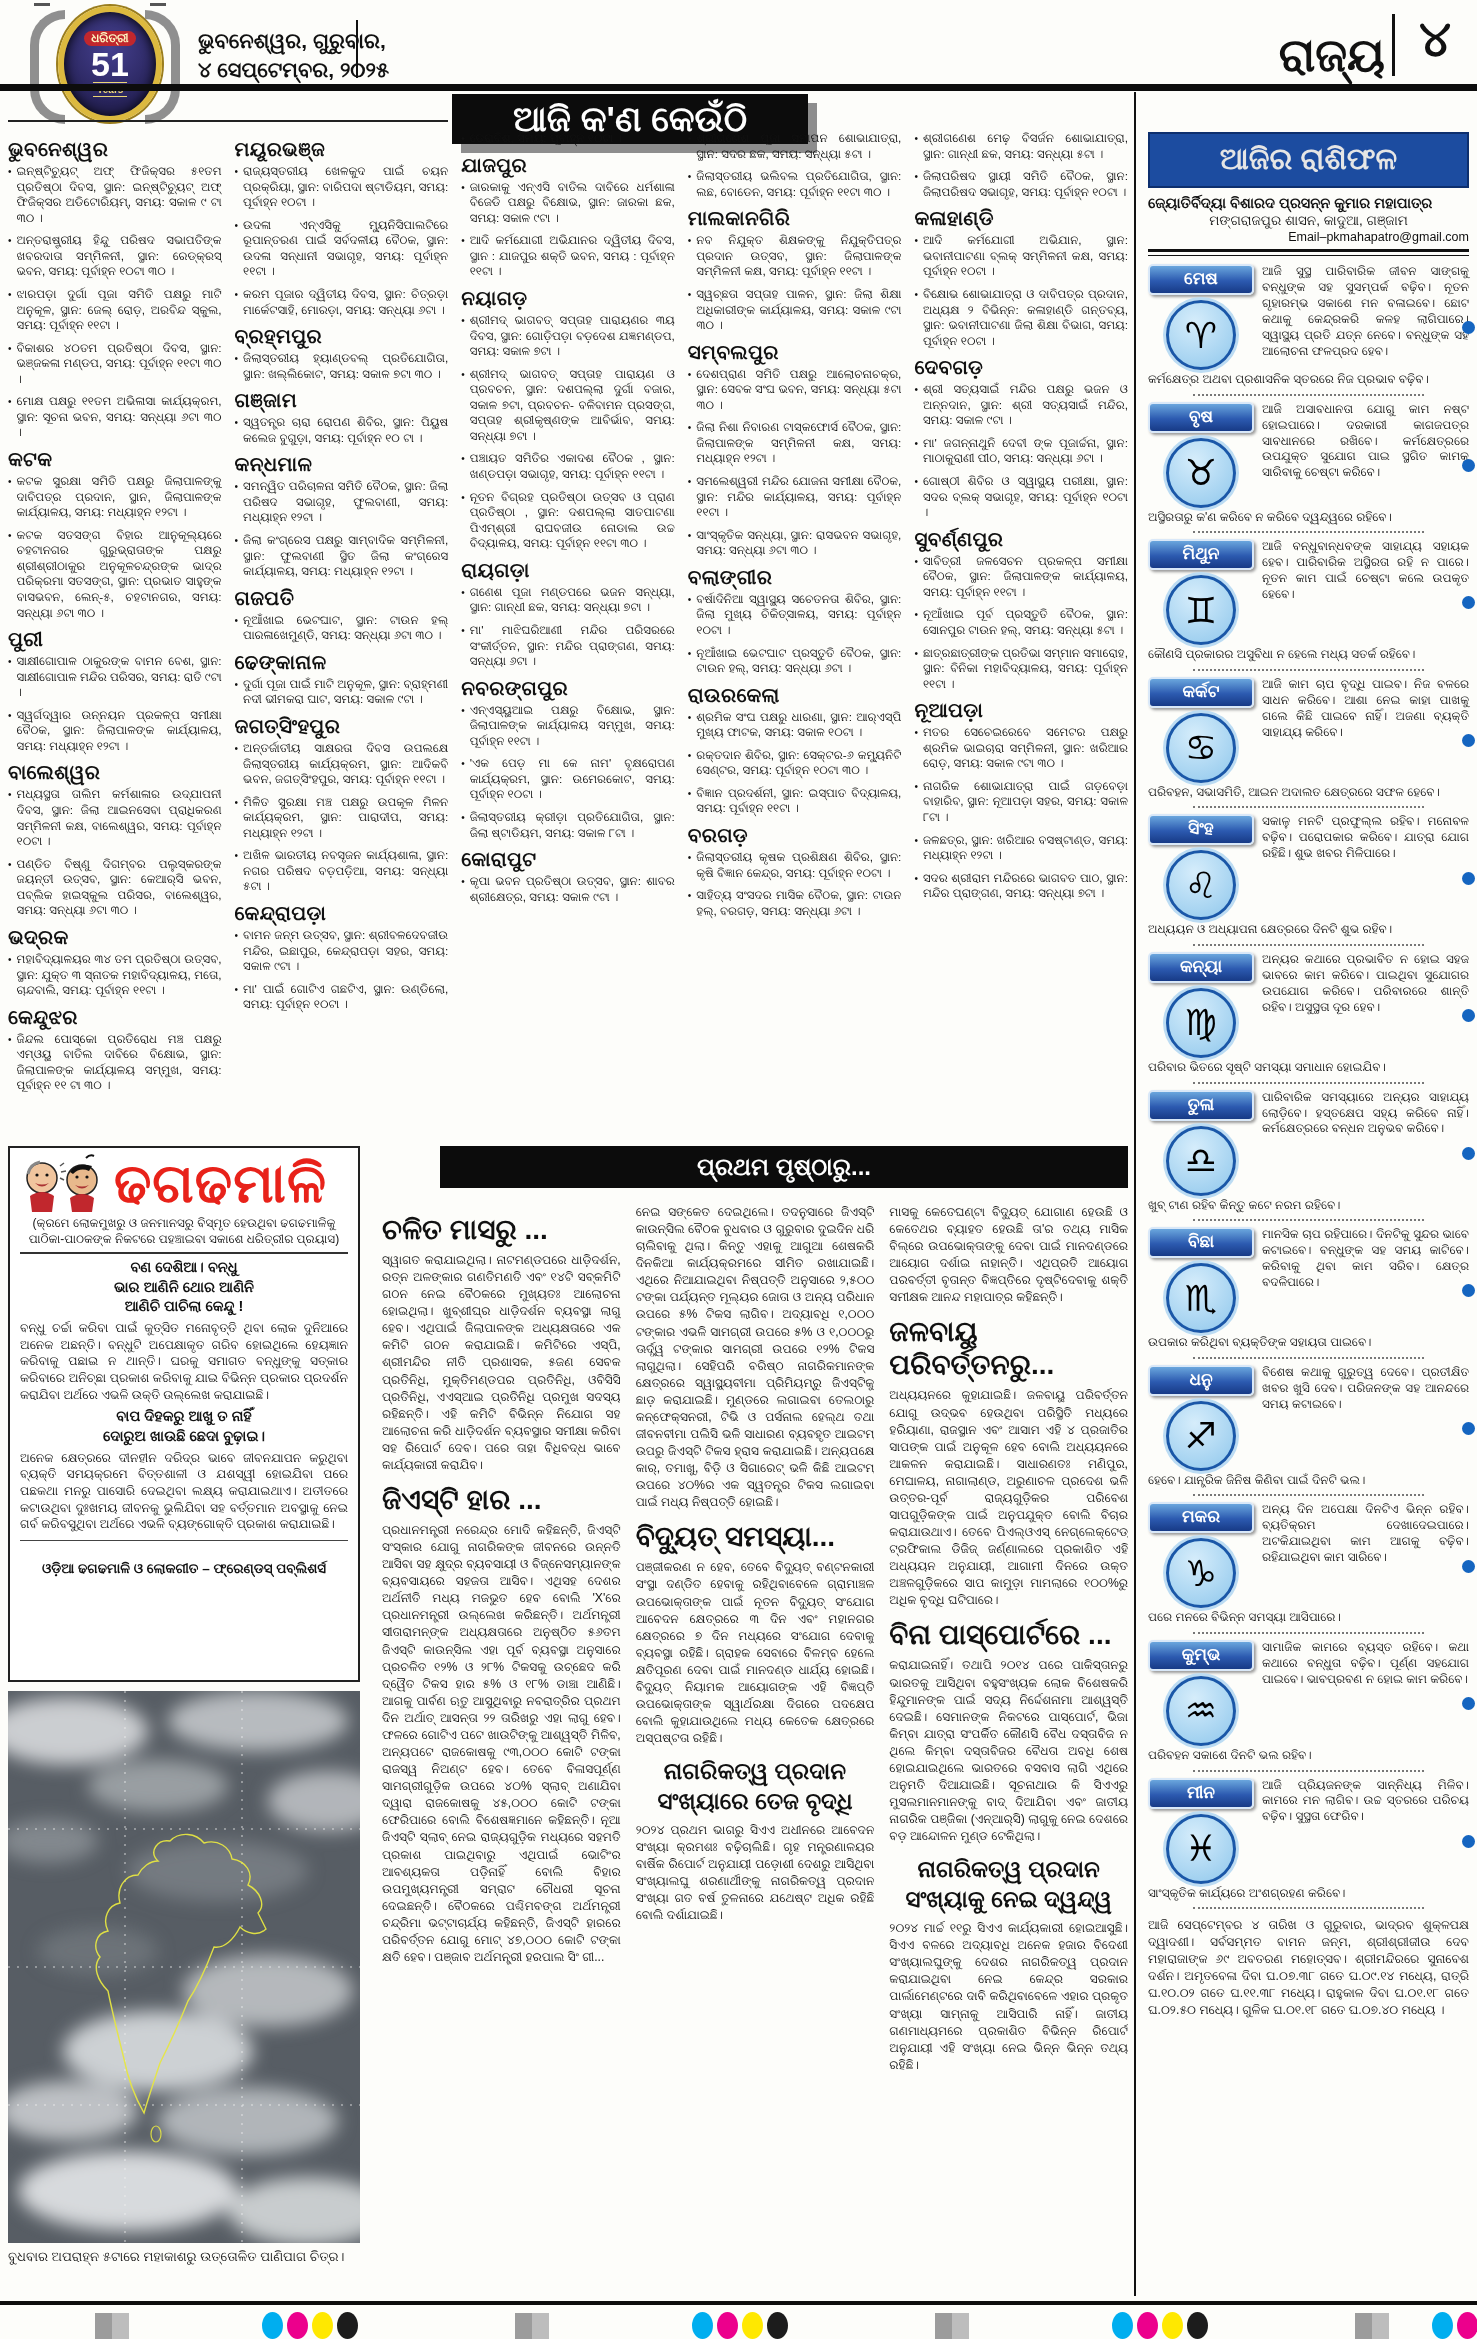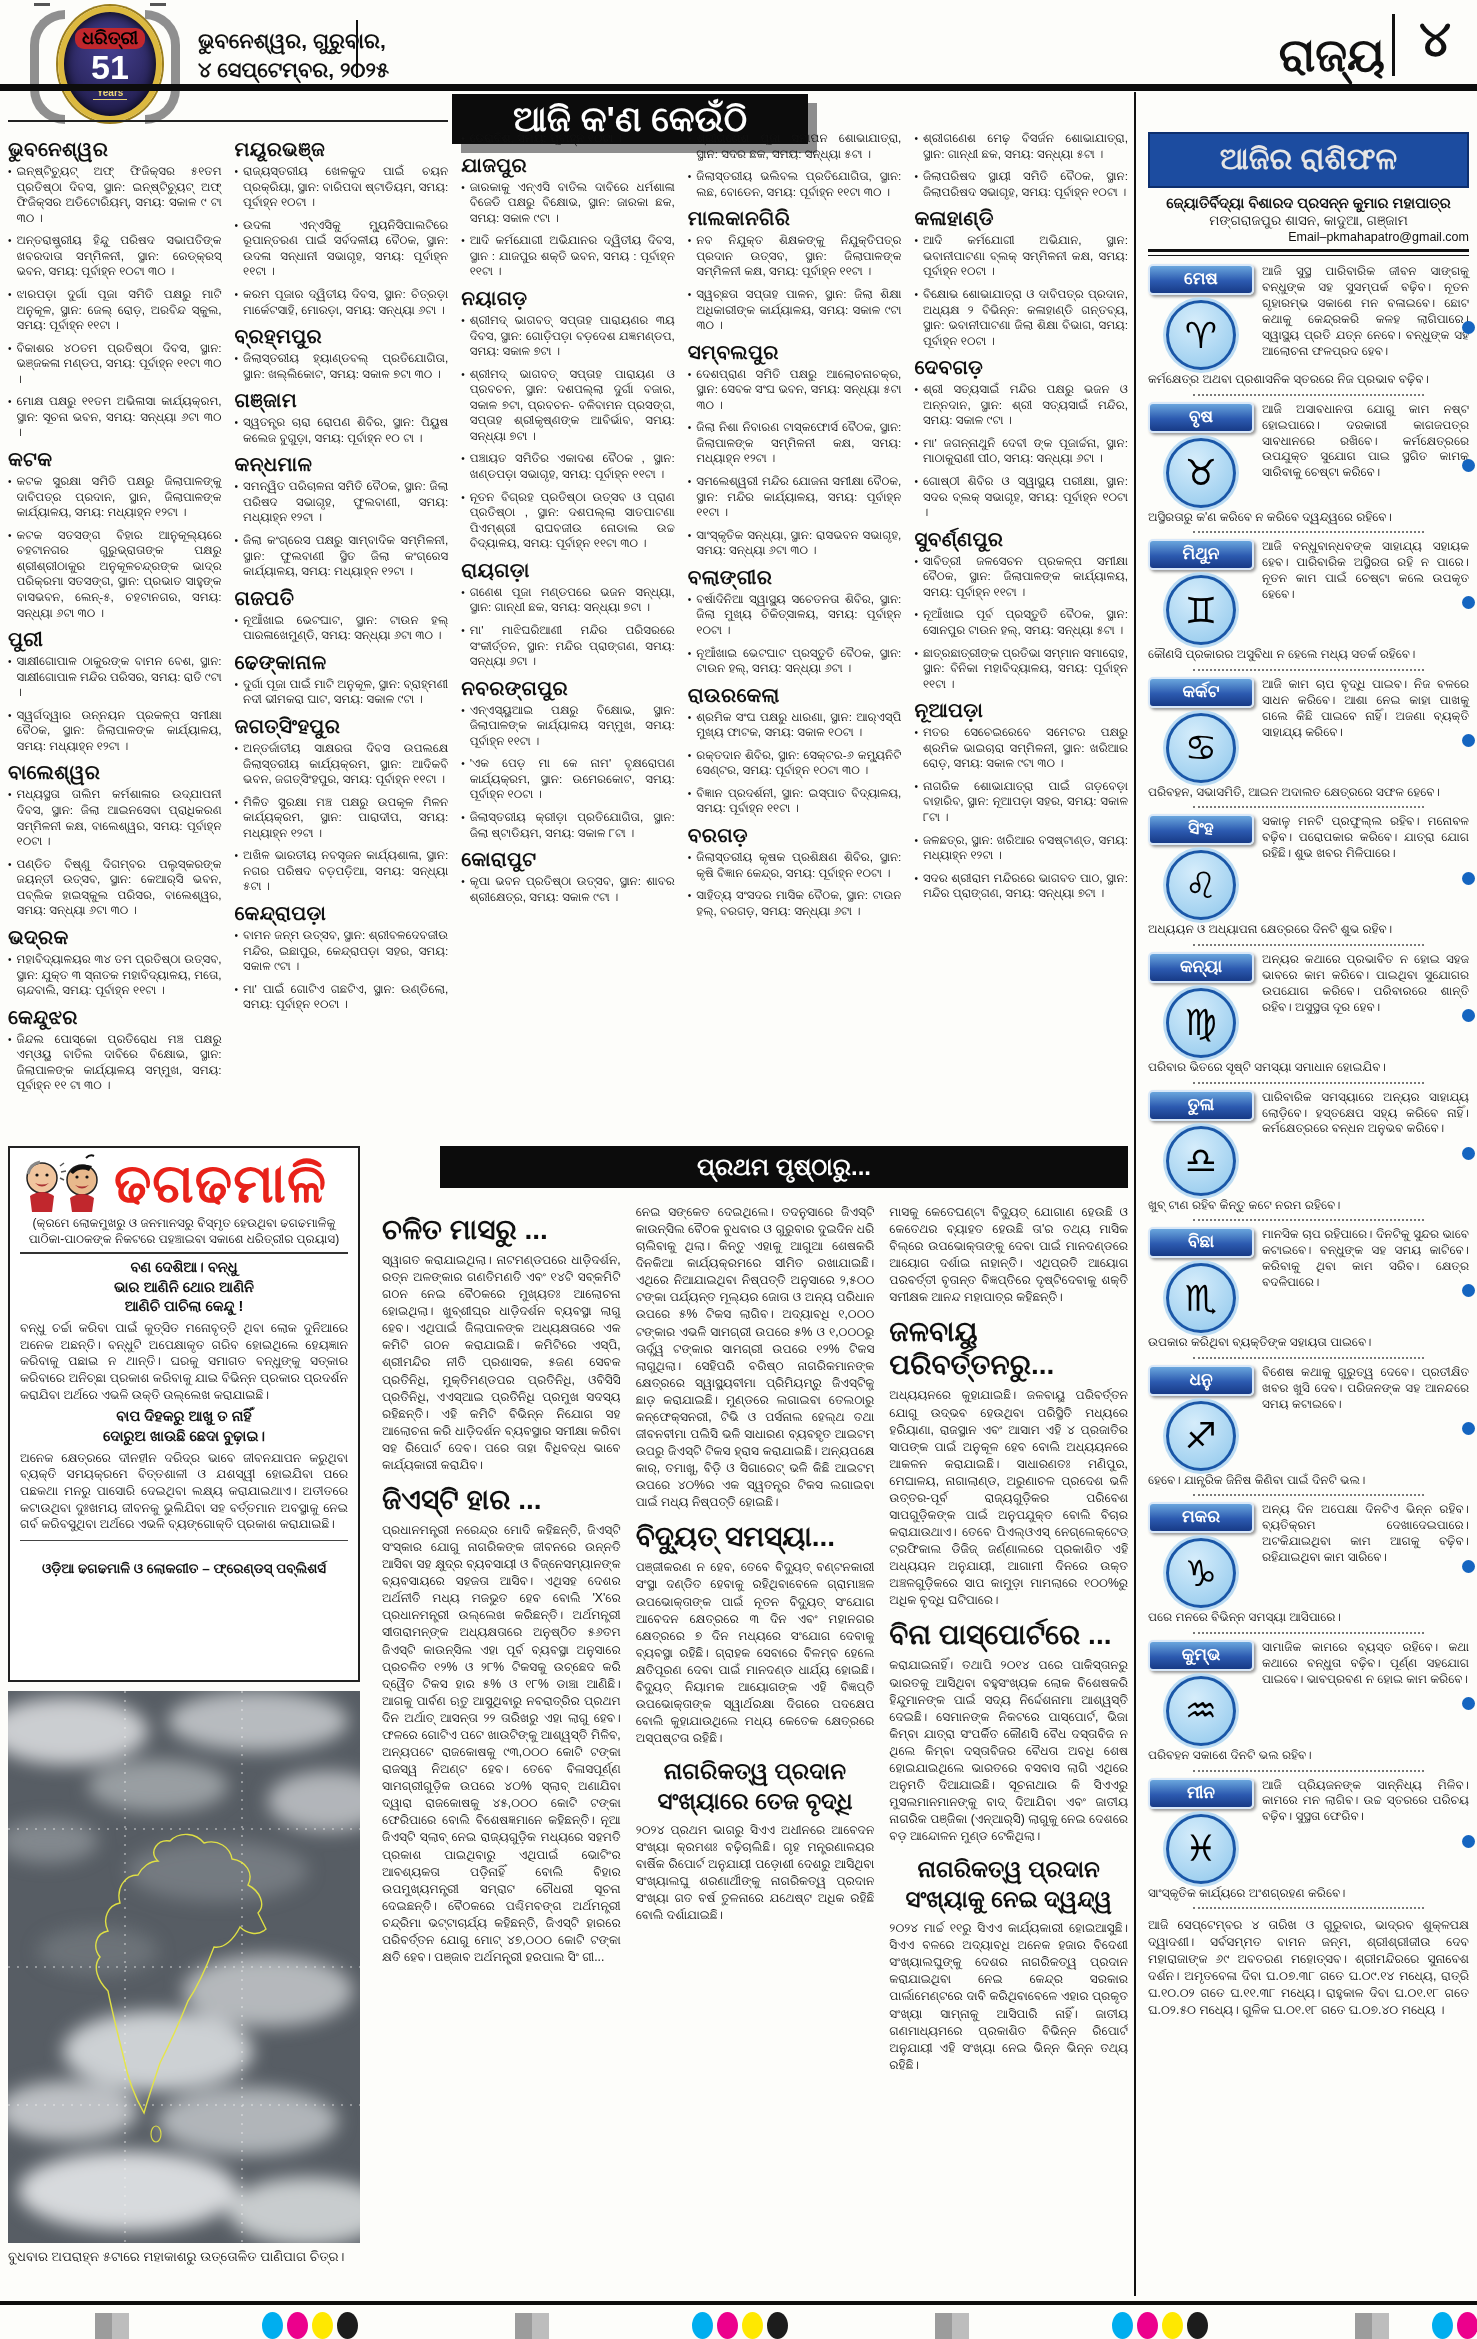--- a/index.html
+++ b/index.html
@@ -9,21 +9,21 @@
   .crop-dash{position:absolute;background:#555;}
   #header{position:absolute;left:0;top:0;width:1477px;height:92px;}
   .logo{position:absolute;left:30px;top:4px;width:150px;height:110px;}
   .logo:before,.logo:after{content:"";position:absolute;top:6px;width:26px;height:96px;border:9px solid #8f8f8f;}
   .logo:before{left:0;border-right:none;border-radius:52px 0 0 52px;}
   .logo:after{right:0;border-left:none;border-radius:0 52px 52px 0;}
   .logo-oval{position:absolute;left:28px;top:2px;width:92px;height:104px;border-radius:50%;
              background:radial-gradient(circle at 50% 35%,#45408f,#262257 70%);
              border:6px solid #dcb93f;box-shadow:0 0 0 2px #9a7d1e, inset 0 0 12px #000;
              display:flex;flex-direction:column;align-items:center;justify-content:center;gap:1px;}
-  .logo-title{background:#c1272d;color:#000000;font-size:18px;font-weight:bold;border-radius:9px;padding:1px 7px;line-height:1.1;}
+  .logo-title{background:#c1272d;color:#fef9c3;font-size:12px;font-weight:bold;border-radius:9px;padding:1px 7px;line-height:1.1;}
   .logo-years{color:#fff;font-size:34px;font-weight:bold;line-height:1;}
   .logo-ylabel{color:#ecd675;font-size:10px;font-weight:bold;border-top:1px solid #ecd675;border-bottom:1px solid #ecd675;line-height:1.3;padding:0 4px;}
   .dateline{position:absolute;left:198px;top:26px;font-size:21px;font-weight:bold;line-height:1.4;}
   .head-vrule{position:absolute;background:#111;}
   .section-name{position:absolute;right:92px;top:28px;font-size:46px;font-weight:bold;}
   .page-num{position:absolute;right:26px;top:10px;font-size:50px;font-weight:bold;}
   #top-rule{position:absolute;left:0;top:84px;width:1477px;height:7px;background:#0d0d0d;}
   
   #events-banner{position:absolute;left:452px;top:94px;width:356px;height:50px;background:#0c0c0c;color:#fff;
       font-size:35px;font-weight:bold;text-align:center;line-height:50px;box-shadow:9px 9px 0 #8d8d8d;}
@@ -53,21 +53,21 @@
   .cont-cols{display:flex;gap:15px;margin-top:16px;flex:1;overflow:hidden;}
   .cont-col{flex:1 1 0;overflow:hidden;}
   .art-head{font-size:28px;font-weight:bold;margin:10px 0 5px;}
   .art-head.centered{text-align:center;font-size:23px;line-height:1.3;white-space:pre-line;}
   .art-body{font-size:12.2px;line-height:1.4;text-align:justify;}
   
   #horoscope{position:absolute;left:1134px;top:92px;width:343px;height:2204px;border-left:2px solid #111;
       padding:0 8px 0 12px;box-sizing:border-box;overflow:hidden;}
   .h-banner{margin-top:40px;height:52px;background:#1c4ca0;border:2px solid #0d2f6e;color:#e5e5e5;
       font-size:30px;font-weight:bold;text-align:center;line-height:50px;}
-  .h-astro{font-size:14.5px;font-weight:bold;text-align:center;margin-top:7px;}
+  .h-astro{font-size:14.5px;font-weight:bold;margin-top:7px;}
   .h-addr{font-size:13.5px;text-align:center;margin-top:1px;}
   .h-email{font-size:12.5px;text-align:right;margin-top:1px;font-family:"Liberation Sans",sans-serif;}
   .h-rule{border-top:3px solid #111;border-bottom:1px solid #111;height:3px;margin:5px 0 2px;}
   .sign-entry{position:relative;padding-top:6px;}
   .sign-row{display:flex;gap:8px;}
   .sign-left{width:106px;flex:none;text-align:center;}
   .sign-pill{background:linear-gradient(180deg,#6aa6dd 0%,#2c5ab0 55%,#173a86 100%);border:2px solid #d9e8f8;
       border-radius:5px;color:#fff;font-weight:bold;font-size:17px;height:27px;line-height:25px;box-shadow:2px 2px 3px #999;}
   .sign-icon{width:64px;height:64px;margin:5px auto 0;background:radial-gradient(circle at 40% 30%,#d6edfb,#8fc7ec);
       border:3px solid #1a57a8;border-radius:50%;box-shadow:0 0 0 3px #bcdcf3;display:flex;align-items:center;

